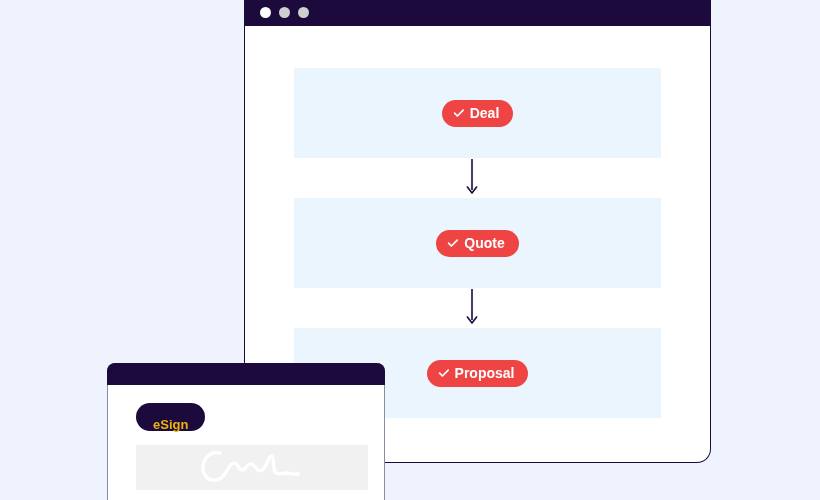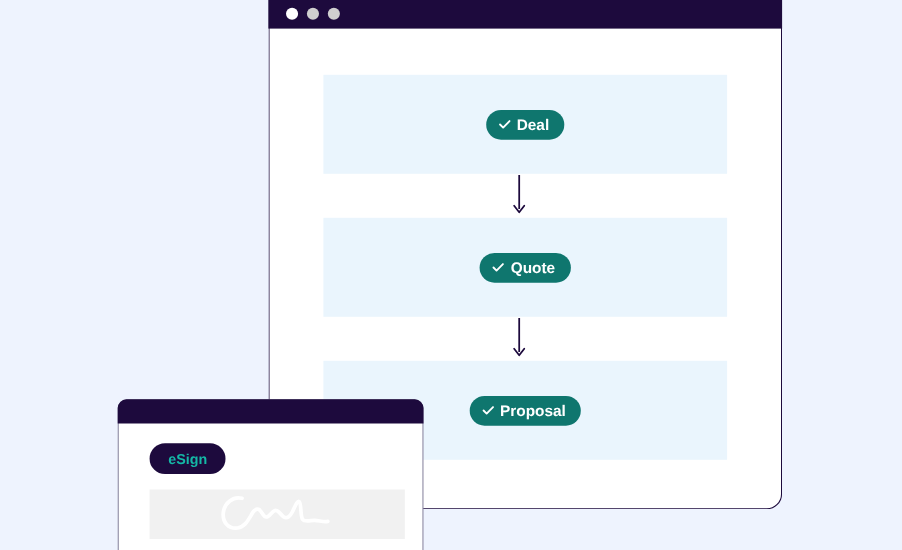--- a/index.html
+++ b/index.html
@@ -82,21 +82,21 @@
   .band.b3 { top: 302px; }
 
   .pill {
     position: absolute;
     display: inline-flex;
     align-items: center;
     gap: 5px;
     height: 27px;
     padding: 0 14px 0 11px;
     border-radius: 999px;
-    background: #0f766e;
+    background: #ef4444;
     color: #ffffff;
     font-size: 14px;
     font-weight: bold;
     line-height: 1;
     white-space: nowrap;
     box-sizing: border-box;
   }
   .pill .check {
     display: inline-block;
     width: 12px;
@@ -159,27 +159,27 @@
     top: 22px;
     right: 0;
     bottom: 0;
     overflow: hidden;
   }
   .esign-pill {
     position: absolute;
     left: 28px;
     top: 17px;
     display: inline-flex;
-    align-items: center;
+    align-items: flex-end;
     justify-content: center;
     height: 28px;
     padding: 0 17px;
     border-radius: 999px;
     background: #1d0a3d;
-    color: #14b8a6;
+    color: #eab308;
     font-size: 13px;
     font-weight: bold;
     line-height: 1;
     white-space: nowrap;
     box-sizing: border-box;
   }
   .sig-box {
     position: absolute;
     left: 28px;
     top: 59px;

